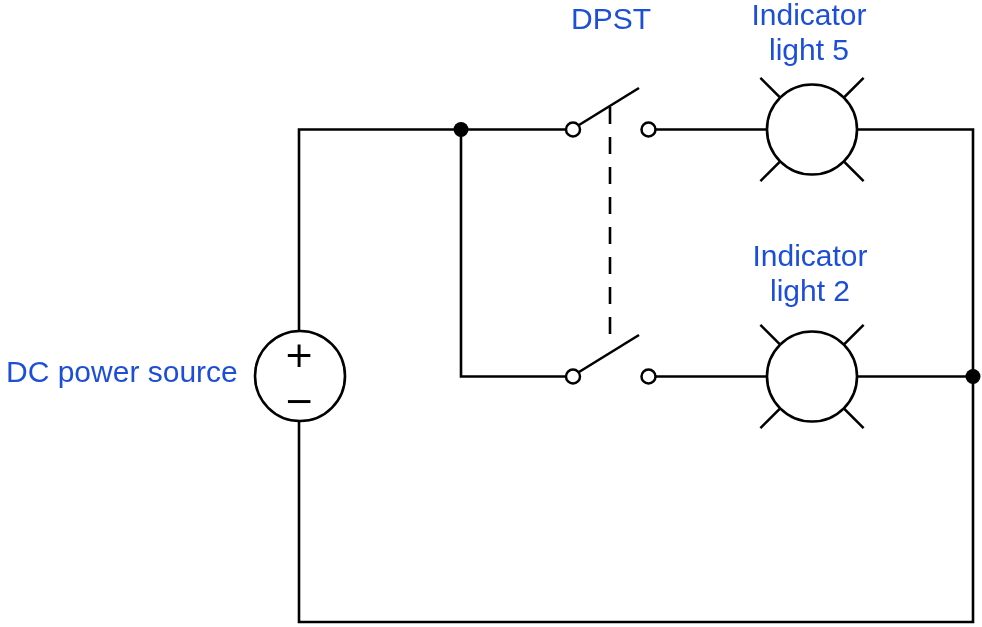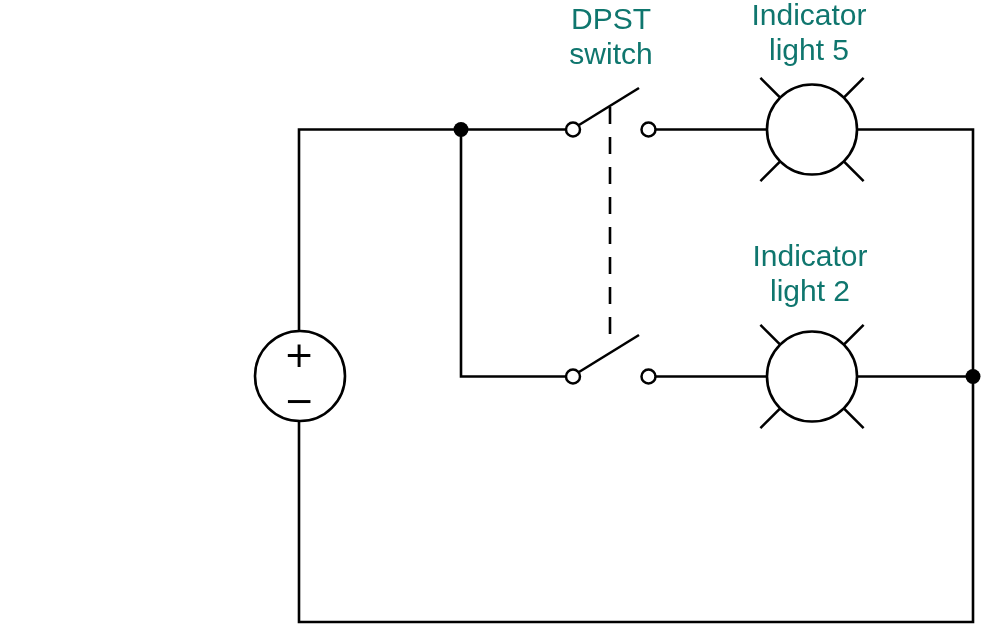--- a/index.html
+++ b/index.html
@@ -18,21 +18,21 @@
   }
   .stage svg {
     position: absolute;
     left: 0;
     top: 0;
   }
   .diagram-label {
     position: absolute;
     font-size: 30px;
     line-height: 35px;
-    color: #0f766e;
+    color: #1d4ed8;
     white-space: nowrap;
   }
   .diagram-label.centered {
     text-align: center;
     transform: translateX(-50%);
   }
   .polarity-text {
     font-family: "DejaVu Sans", sans-serif;
     font-size: 36px;
     fill: #000000;
@@ -91,24 +91,24 @@
       <text x="299" y="354" text-anchor="middle" dominant-baseline="central" class="polarity-text">+</text>
       <text x="299" y="400" text-anchor="middle" dominant-baseline="central" class="polarity-text">−</text>
     </g>
 
     <g fill="#000000">
       <circle cx="461" cy="129.5" r="7.5"></circle>
       <circle cx="973" cy="376.5" r="7.5"></circle>
     </g>
   </svg>
 
+  <div class="diagram-label" style="left:6px; top:354px;">DC power source</div>
 
   <div class="diagram-label centered" style="left:611px; top:1px;">
     <div>DPST</div>
-    <div>switch</div>
   </div>
 
   <div class="diagram-label centered" style="left:809px; top:-3px;">
     <div>Indicator</div>
     <div>light 5</div>
   </div>
 
   <div class="diagram-label centered" style="left:810px; top:238px;">
     <div>Indicator</div>
     <div>light 2</div>

